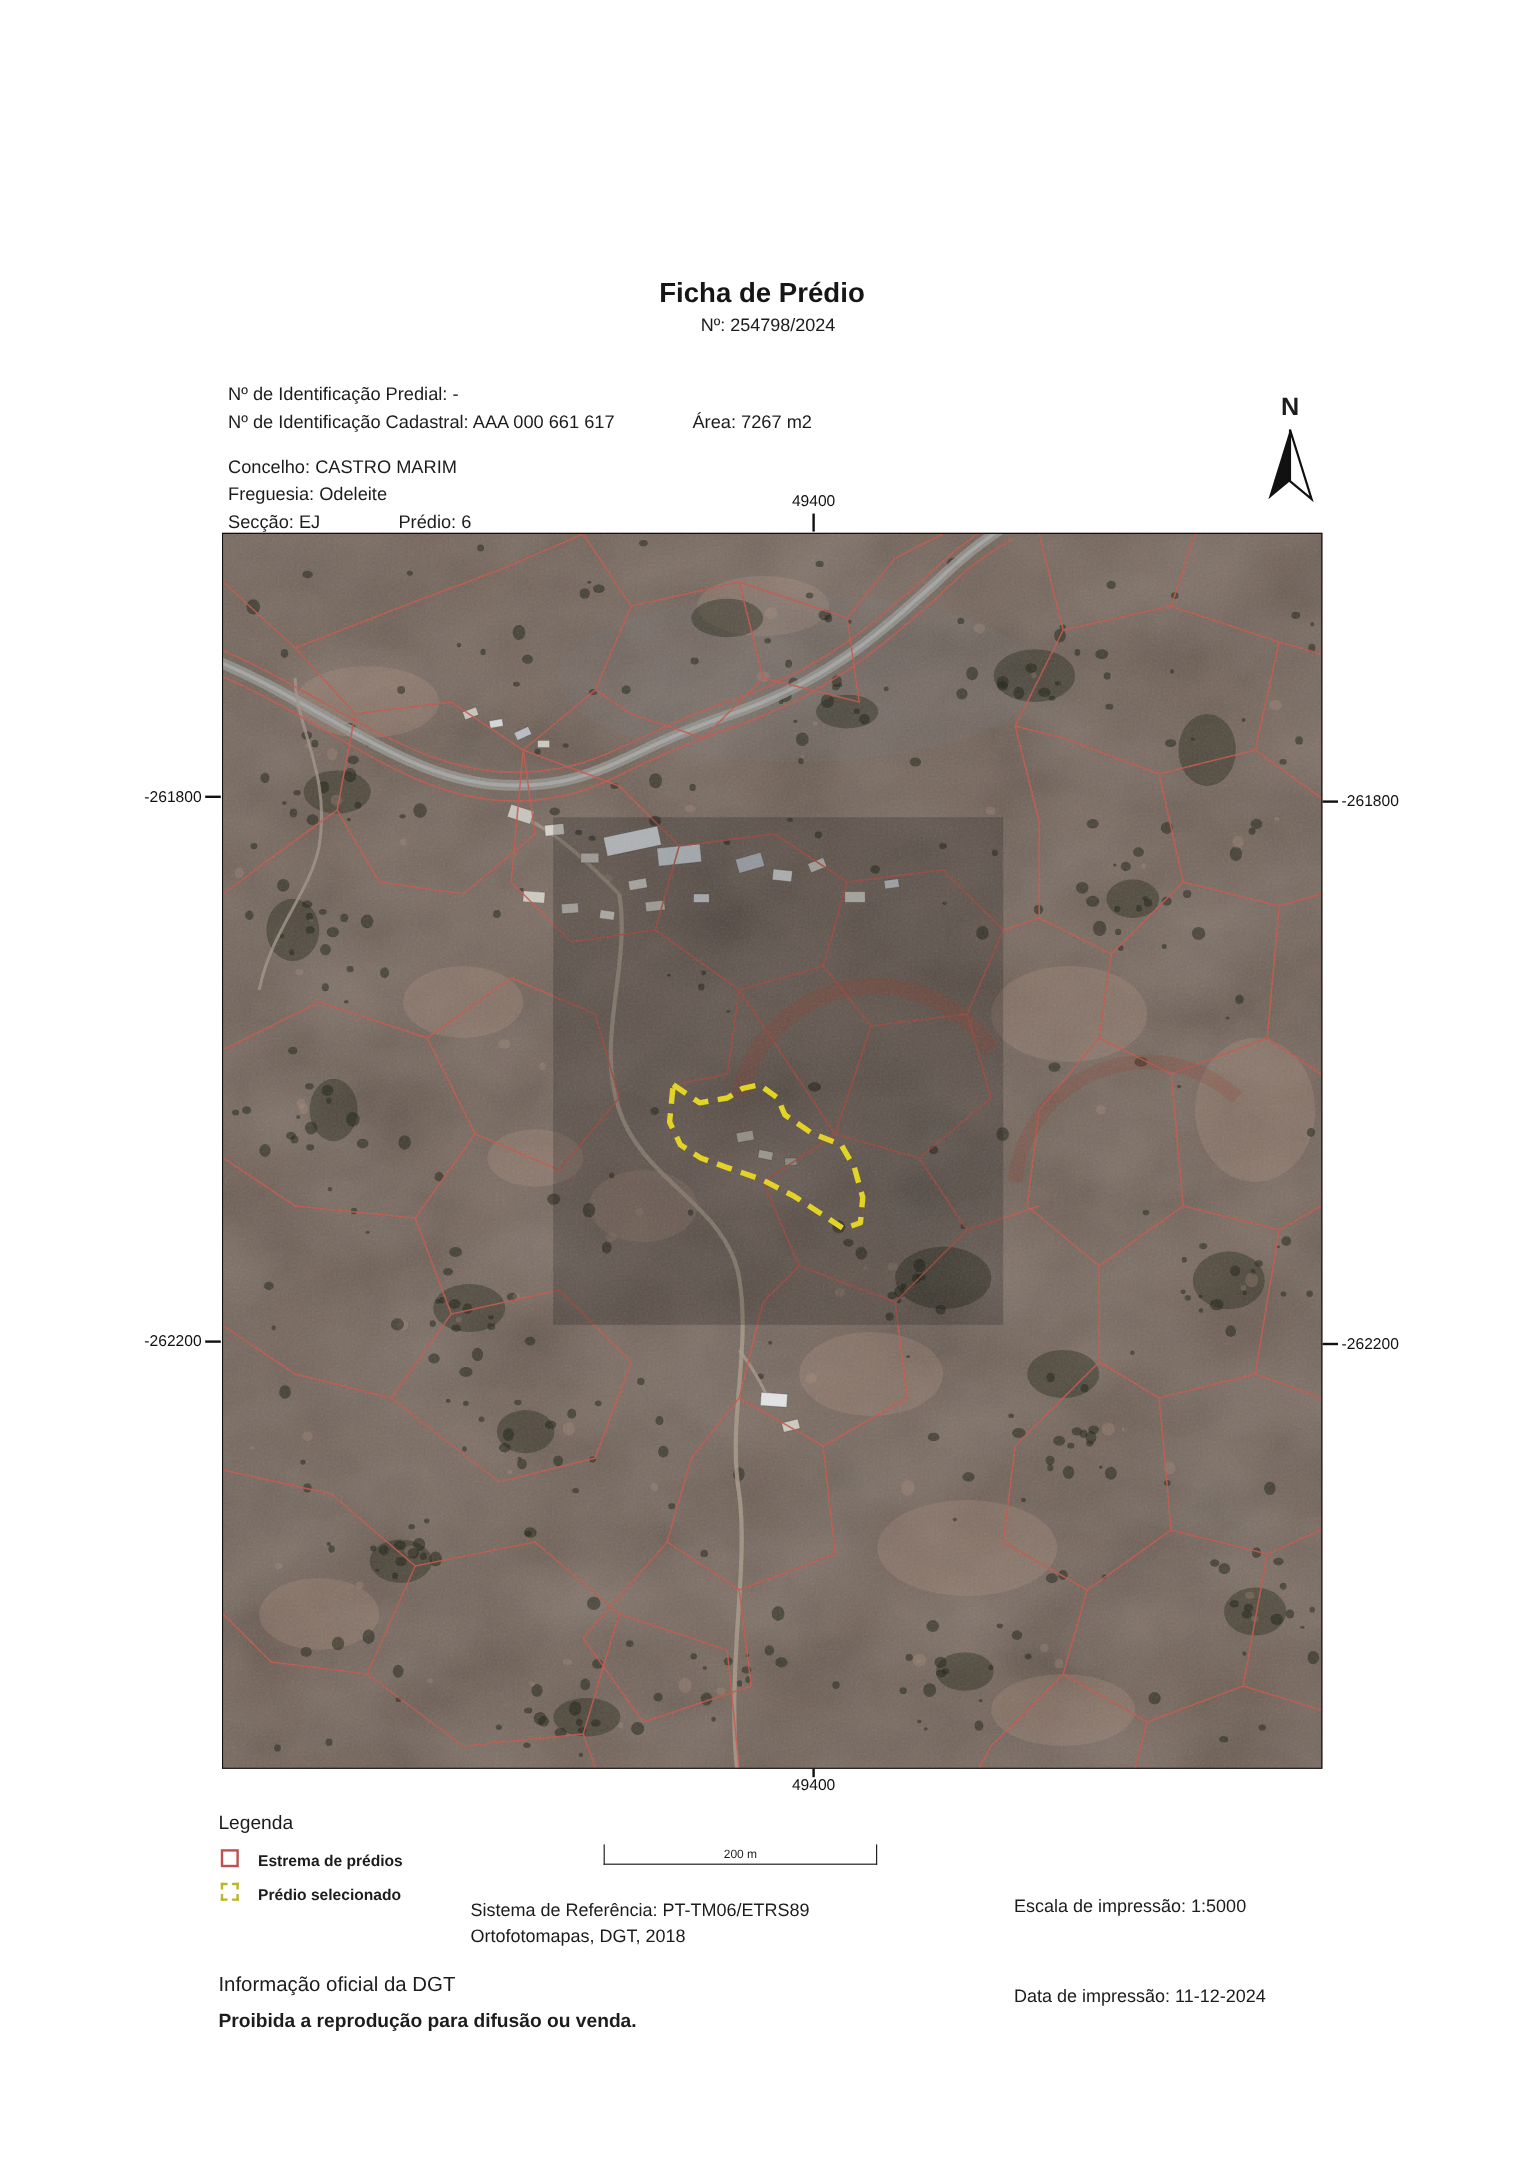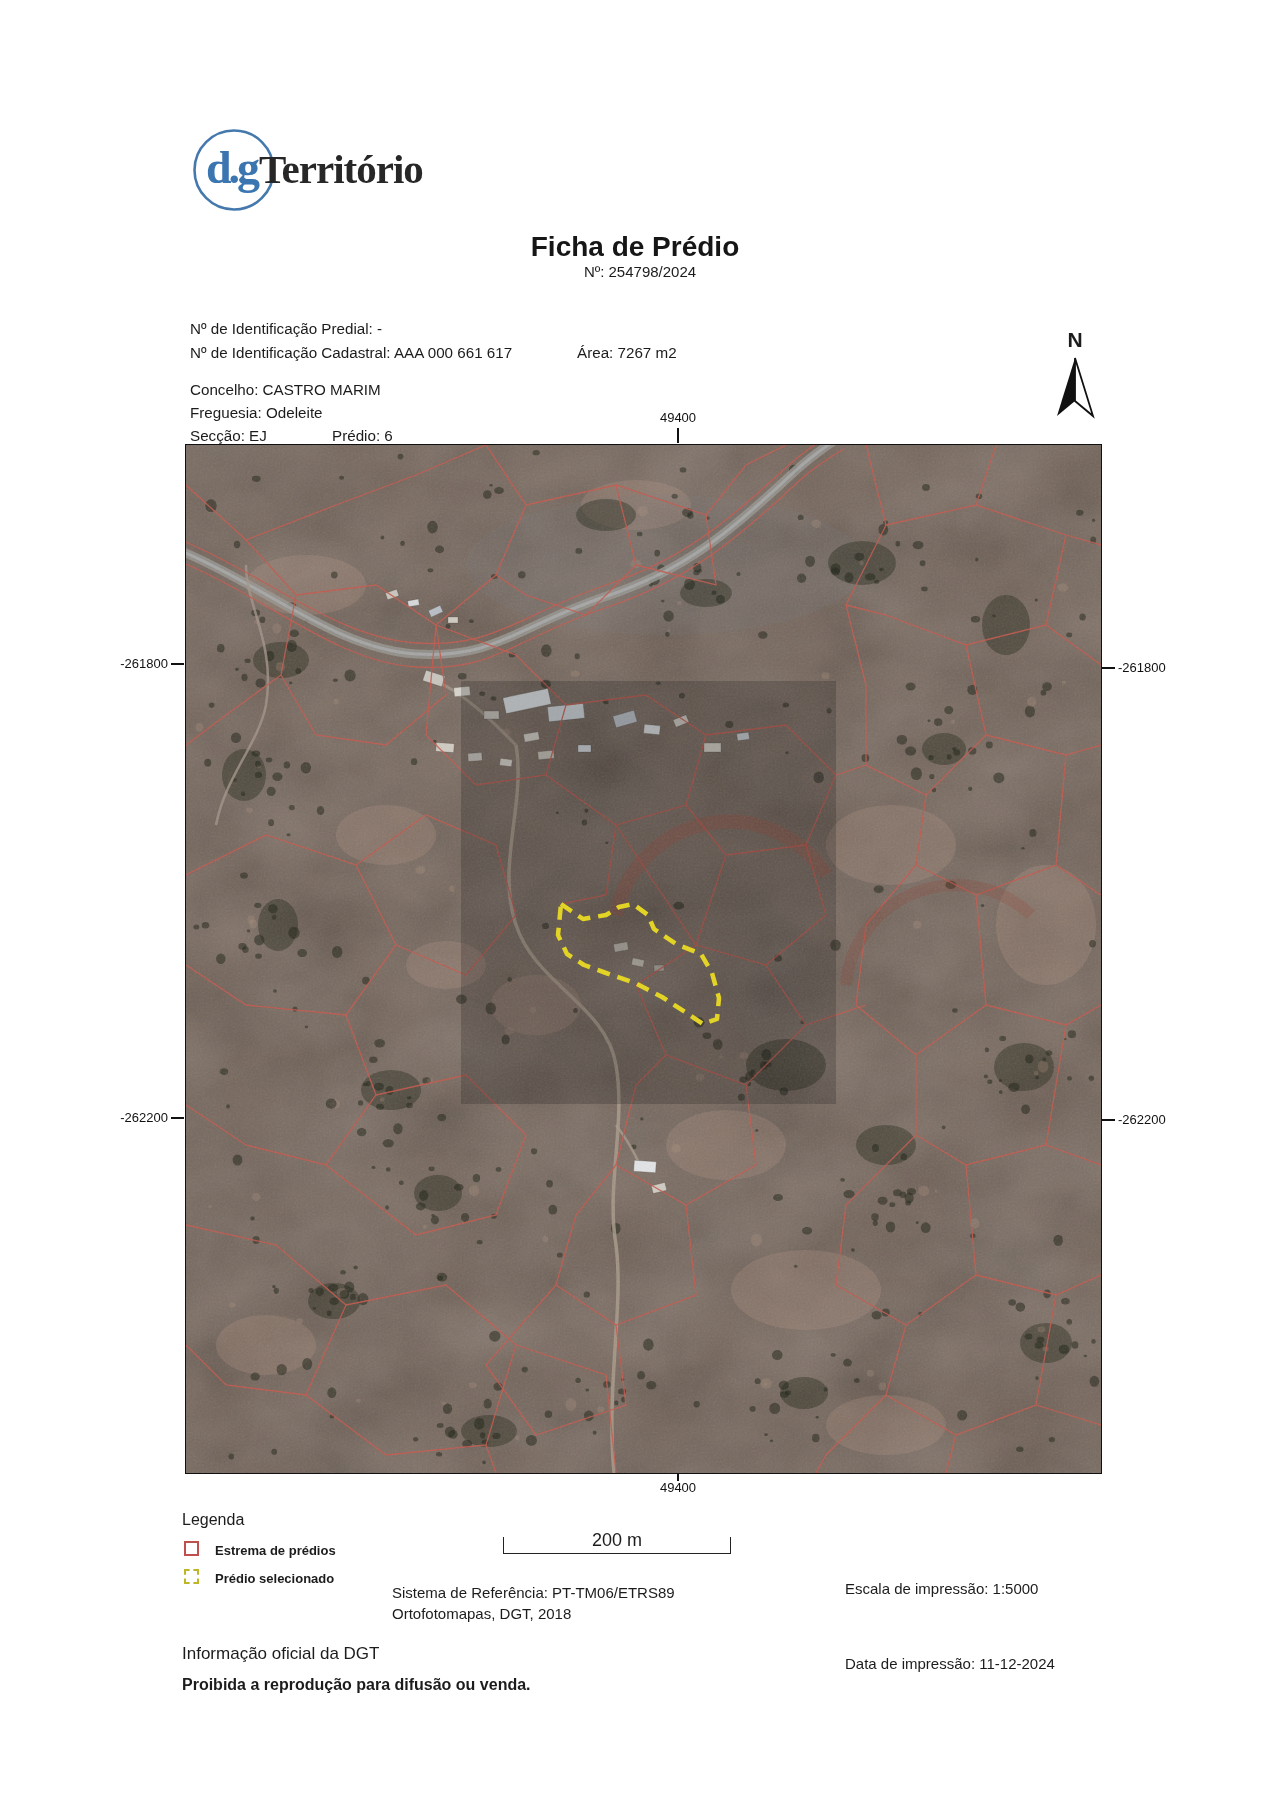--- a/index.html
+++ b/index.html
@@ -5,49 +5,42 @@
   html,body{margin:0;padding:0;background:#e8e8e8;}
   .page{position:relative;width:1280px;height:1811px;background:#ffffff;
         font-family:"Liberation Sans", sans-serif;color:#1c1c1c;overflow:hidden;margin:0 auto;}
   .abs{position:absolute;}
   
   .dgt-dg{font-family:"Liberation Serif", serif;font-weight:bold;color:#3b76b0;
           font-size:46px;letter-spacing:-3px;line-height:1;}
   .dgt-terr{font-family:"Liberation Serif", serif;font-weight:bold;color:#272727;
             font-size:41px;letter-spacing:-1px;line-height:1;}
   .snic-text{color:#1d3a63;font-weight:bold;font-size:15.5px;line-height:20px;letter-spacing:.2px;}
-  .doc-title{left:0;right:10px;text-align:center;font-size:28px;font-weight:bold;color:#161616;}
+  .doc-title{left:0;right:10px;text-align:center;font-size:23px;font-weight:bold;color:#161616;}
   .doc-num{left:0;right:0;text-align:center;font-size:15px;}
   .info-line{font-size:15.2px;margin-top:32px;}
   
   .map-frame{left:185px;top:444px;width:915px;height:1028px;border:1.5px solid #111;box-sizing:content-box;}
   .coord{font-size:13px;color:#111;}
   .tickv{background:#111;width:1.5px;}
   .tickh{background:#111;height:1.5px;}
   
   .legend-title{font-size:16px;}
   .legend-label{font-size:13px;font-weight:bold;}
   .lg-sq{width:15px;height:15px;box-sizing:border-box;background:#fff;}
   .scalebar{border-left:1.5px solid #222;border-right:1.5px solid #222;border-bottom:1.5px solid #222;}
-  .scalebar span{position:absolute;left:0;right:0;bottom:2px;text-align:center;font-size:18px;}
+  .scalebar span{position:absolute;left:0;right:0;bottom:2px;text-align:center;font-size:10px;}
   .ref-line{text-align:left;font-size:15px;}
   .small-bold{font-size:12.3px;font-weight:bold;white-space:nowrap;}
 </style>
 </head>
 <body>
 
 <div class="page">
 
-  <div class="abs" style="left:190px;top:127px;width:320px;height:90px;">
-    <svg class="abs" style="left:0;top:0;" width="88" height="88" viewBox="0 0 88 88">
-      <circle cx="44" cy="43" r="39.5" fill="none" stroke="#4579ad" stroke-width="2.6"></circle>
-    </svg>
-    <span class="abs dgt-dg" style="left:16px;top:18px;">d.g</span>
-    <span class="abs dgt-terr" style="left:69px;top:22px;">Território</span>
-  </div>
 
 
   <div class="abs doc-title" style="top:231px;">Ficha de Prédio</div>
   <div class="abs doc-num" style="top:263px;">Nº: 254798/2024</div>
 
   <div class="abs info-line" style="left:190px;top:288px;">Nº de Identificação Predial: -</div>
   <div class="abs info-line" style="left:190px;top:312px;">Nº de Identificação Cadastral: AAA 000 661 617</div>
   <div class="abs info-line" style="left:577px;top:312px;">Área: 7267 m2</div>
   <div class="abs info-line" style="left:190px;top:349px;text-align:center;">Concelho: CASTRO MARIM</div>
   <div class="abs info-line" style="left:190px;top:372px;">Freguesia: Odeleite</div>

